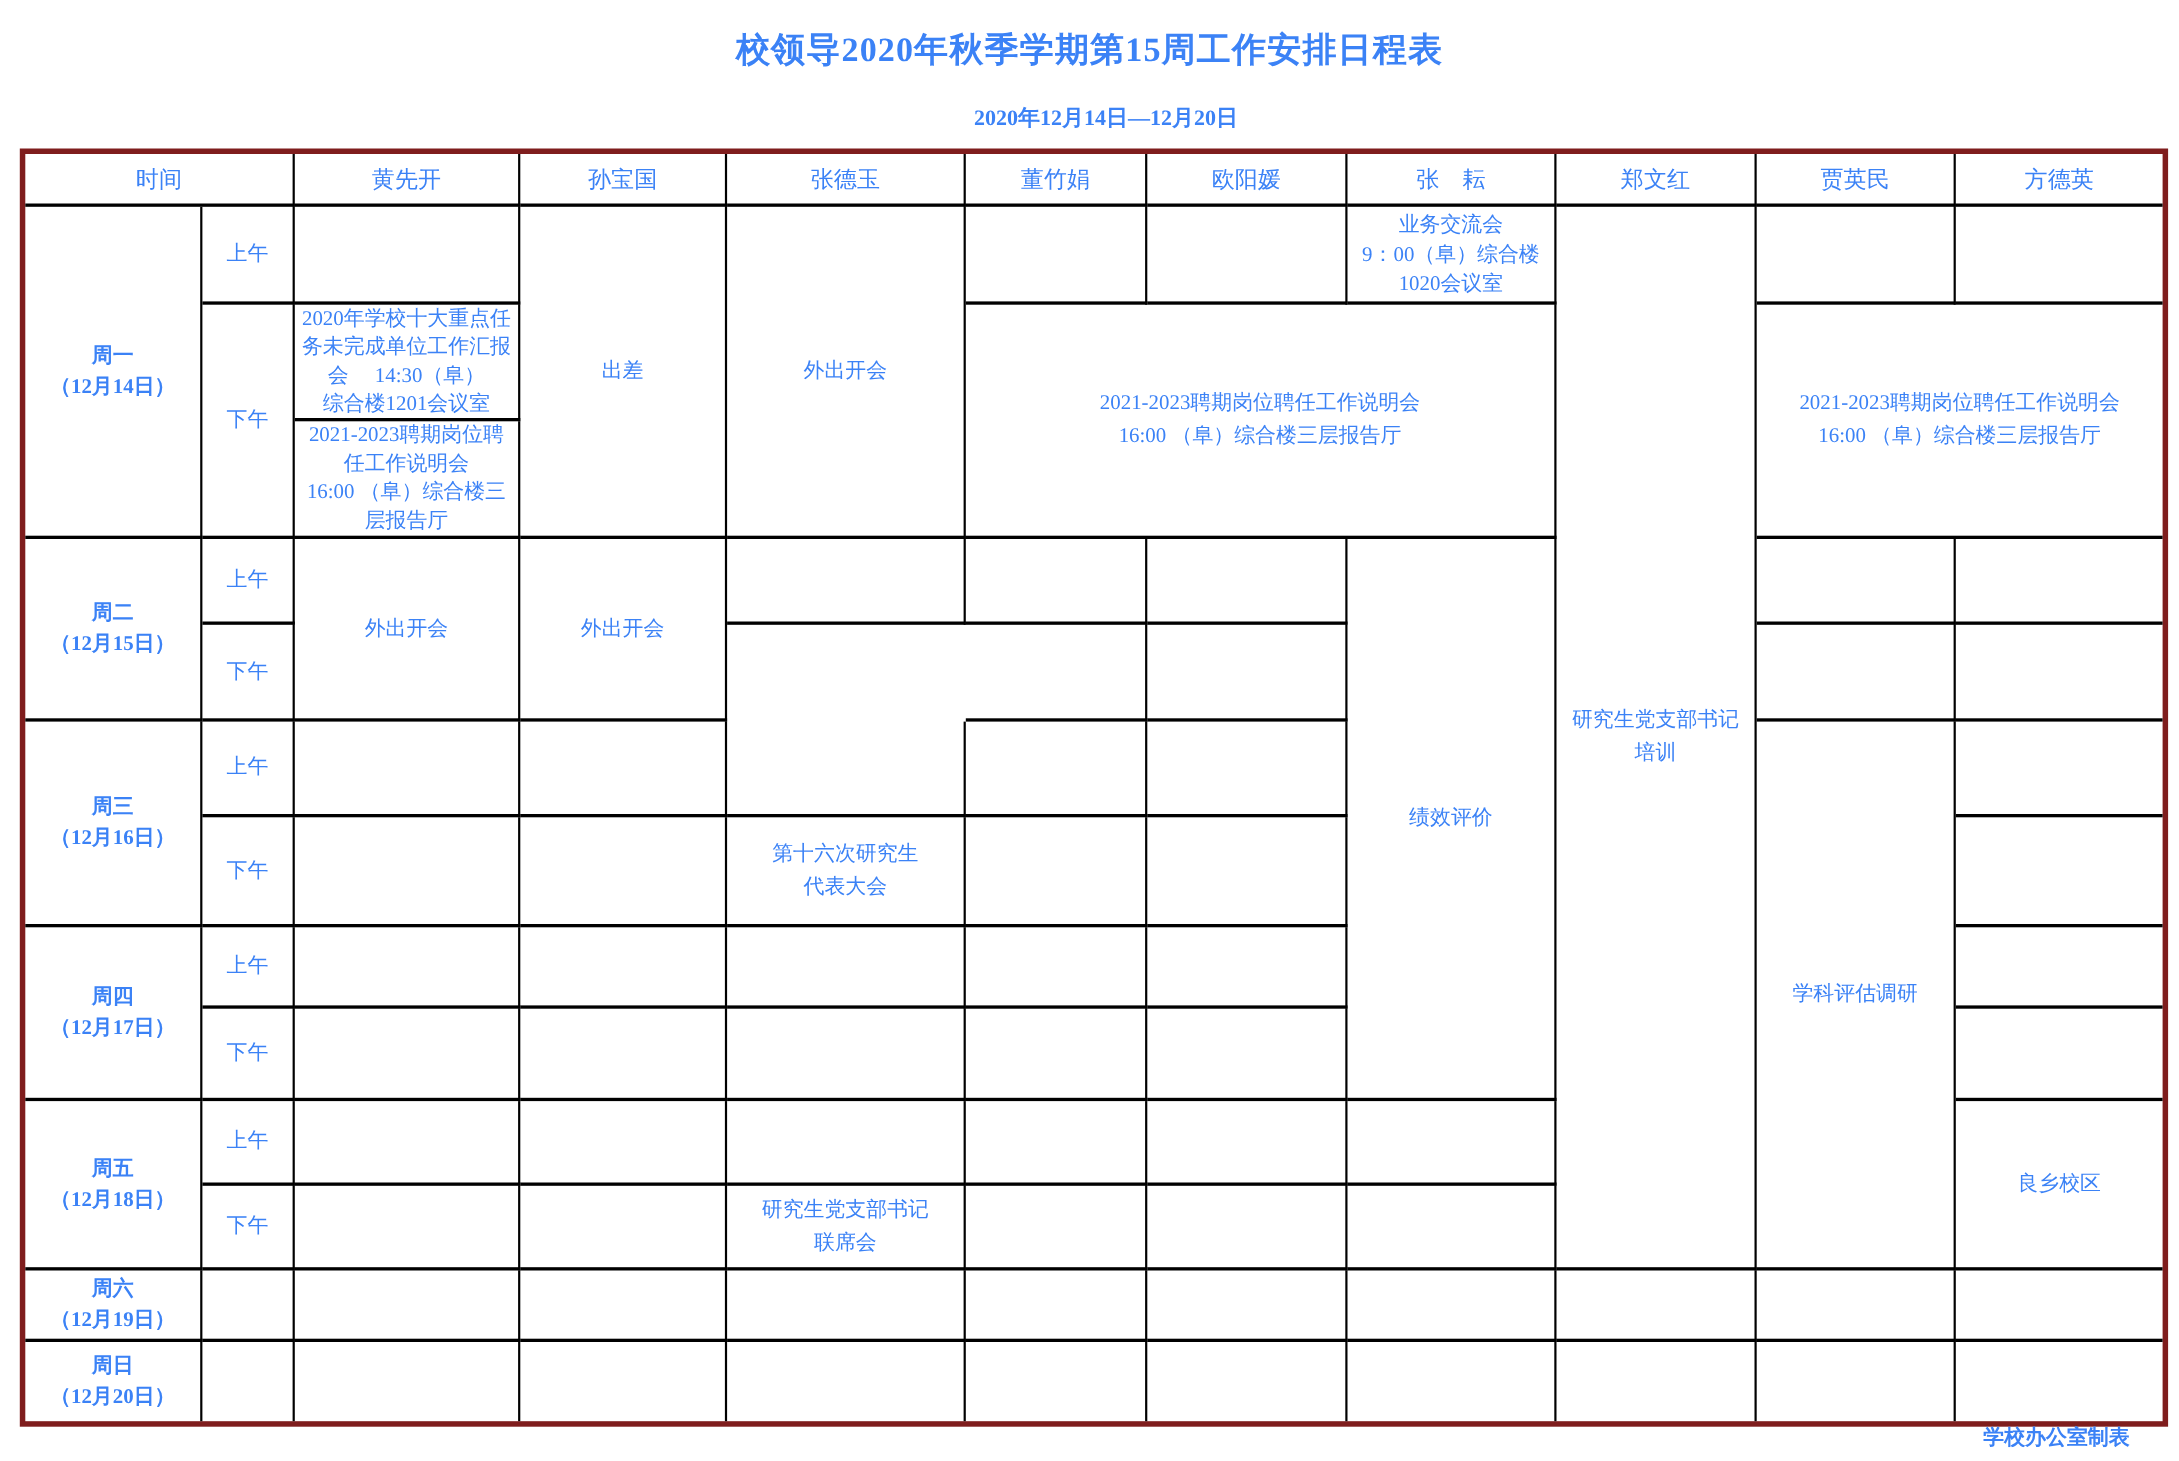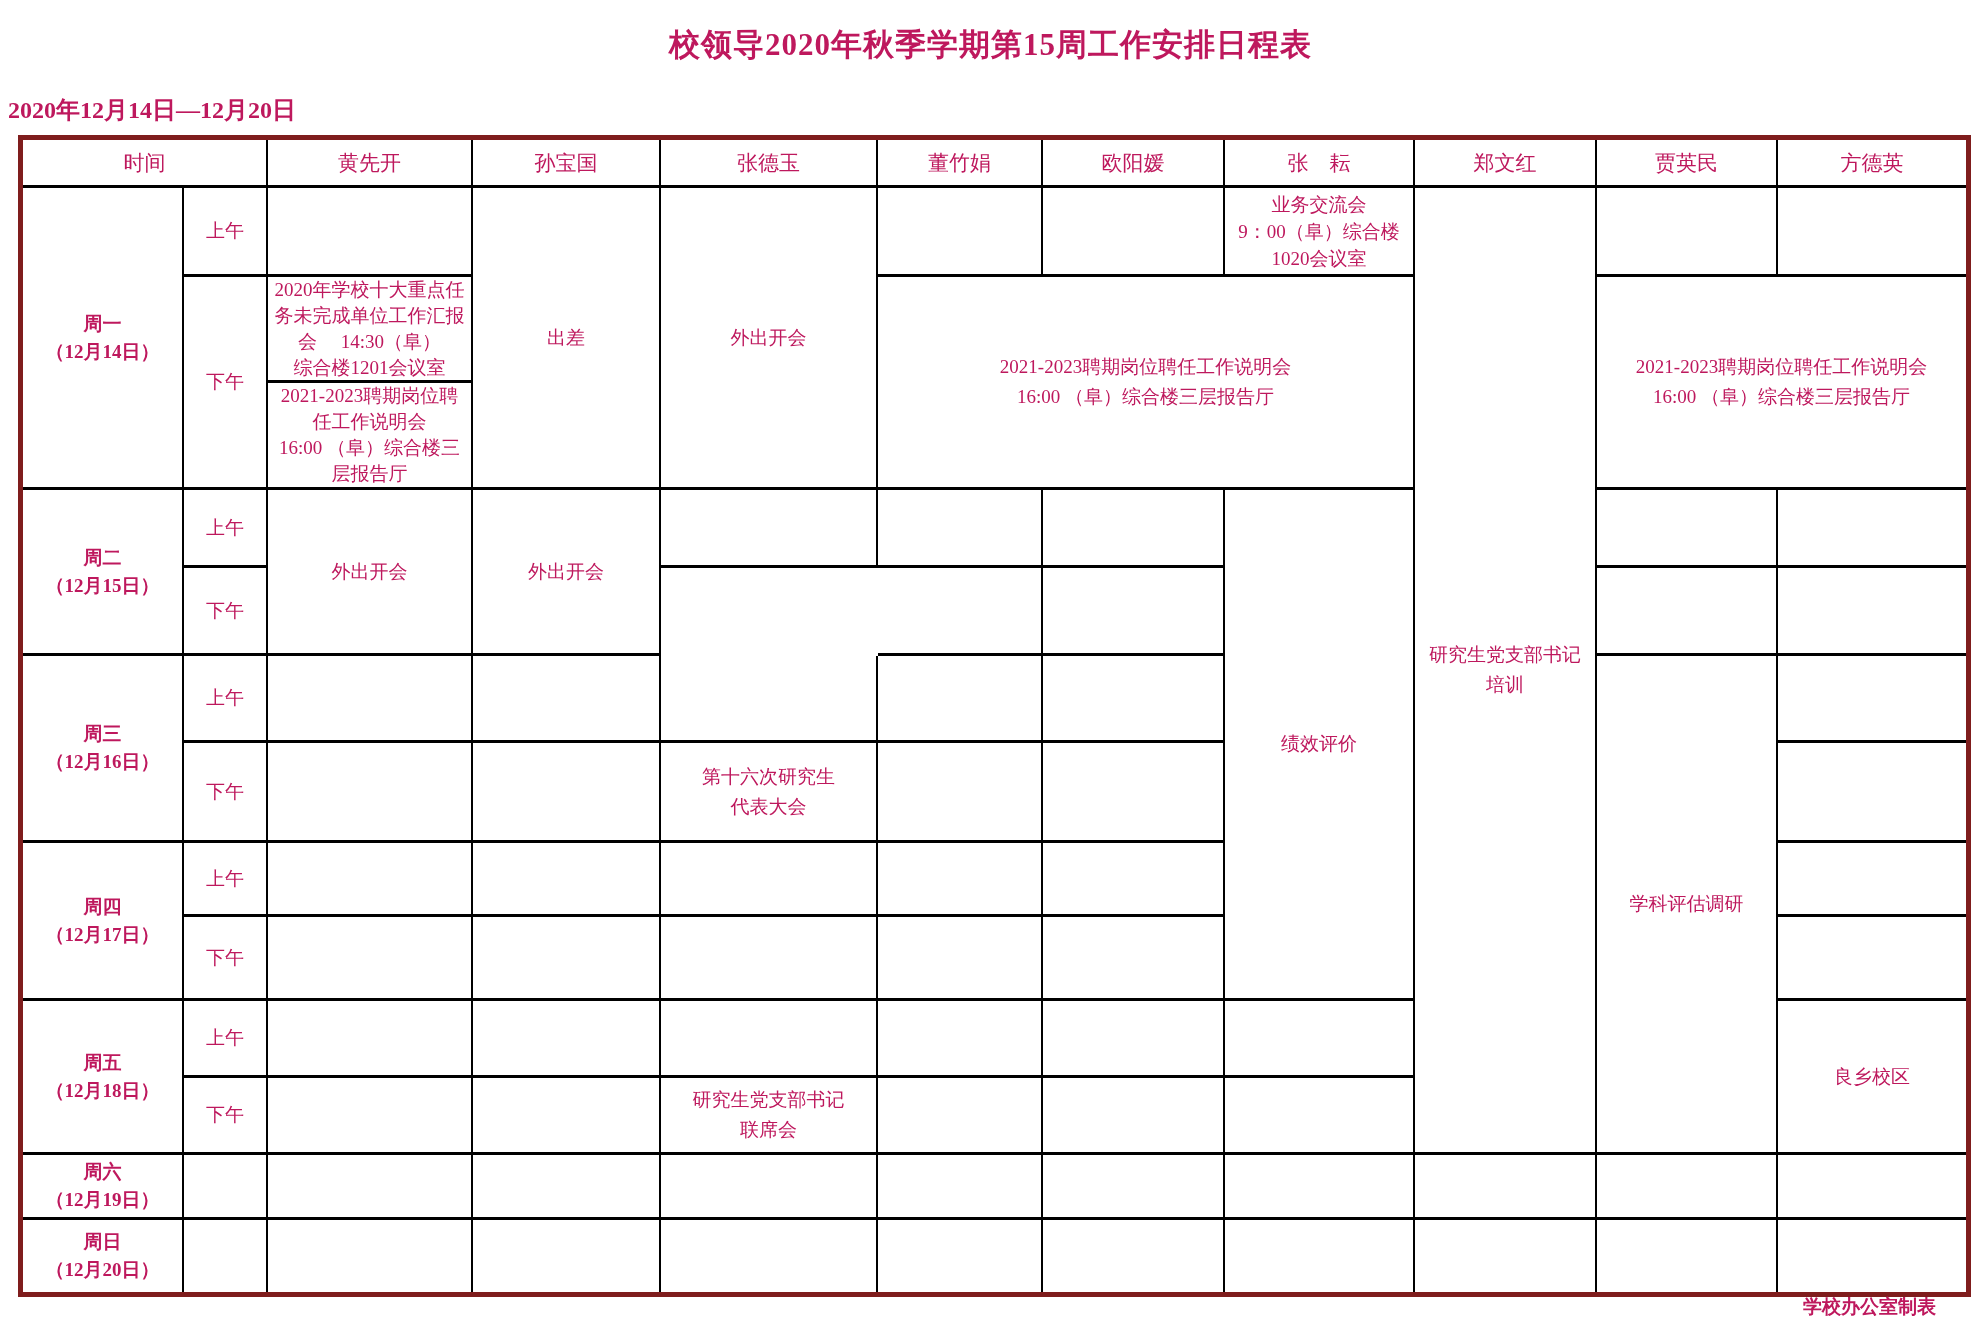--- a/index.html
+++ b/index.html
@@ -1,30 +1,30 @@
 <!DOCTYPE html>
 <html><head>
 <meta charset="utf-8">
 <style>
   html,body{margin:0;padding:0;background:#ffffff;}
   .page{
     position:relative;
     width:1981px;height:1316px;
     background:#ffffff;
     font-family:"Liberation Serif","DejaVu Serif",serif;
-    color:#be185d;
+    color:#3b82f6;
     overflow:hidden;
   }
   .doc-title{
     position:absolute;left:19px;top:24px;width:1943px;
     text-align:center;font-size:31px;font-weight:bold;letter-spacing:1px;
   }
   .doc-subtitle{
-    position:absolute;left:8px;top:94px;width:1943px;
-    text-align:left;font-size:24px;font-weight:bold;
+    position:absolute;left:34px;top:94px;width:1943px;
+    text-align:center;font-size:20px;font-weight:bold;
   }
   .doc-footer{
     position:absolute;left:19px;top:1294px;width:1943px;
     text-align:right;padding-right:26px;box-sizing:border-box;
     font-size:19px;font-weight:bold;
   }
   .schedule{
     position:absolute;left:18px;top:135px;
     display:grid;
     grid-template-columns:161px 84px 205px 188px 217px 165px 182px 190px 182px 181px 188px;

